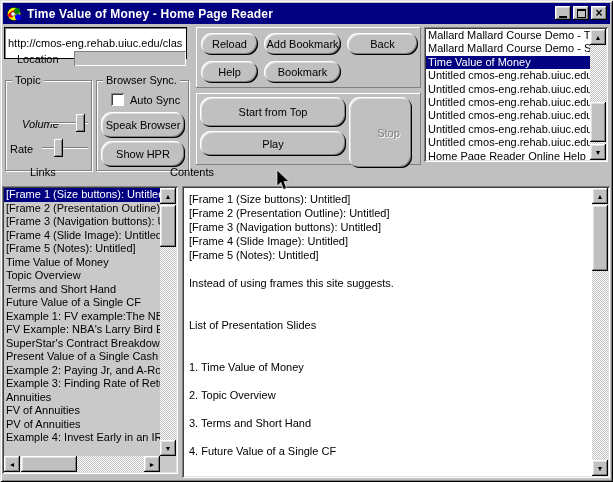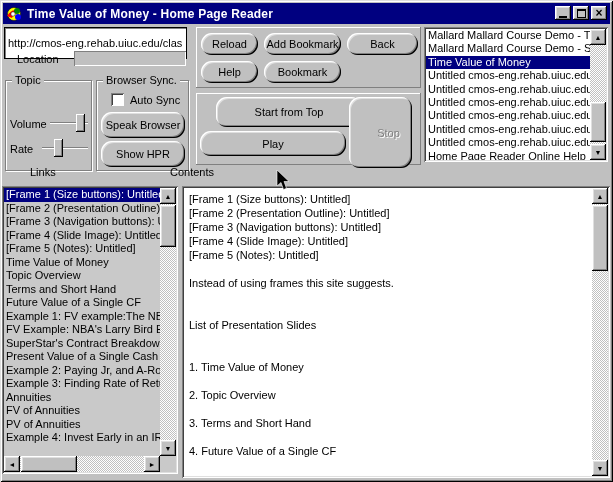--- a/index.html
+++ b/index.html
@@ -129,21 +129,21 @@
         </div>
     </div>
   </div>
 
   <input class="url-input" value="http://cmos-eng.rehab.uiuc.edu/clas" style="">
   <span class="location-label">Location</span>
   <div class="location-field sunken-lite"></div>
 
   <div class="groupbox gb-speech">
     <span class="gb-label">Topic</span>
-    <span class="slider-label" style="left:4px; top:37px;">Volume</span>
+    <span class="slider-label" style="left:16px; top:37px;font-style:italic;">Volume</span>
     <div class="slider" style="left:44px; top:33px; width:38px;">
       <div class="track"></div>
       <div class="thumb" style="left:calc(78% - 4px);"></div>
     </div>
     <span class="slider-label" style="left:4px; top:62px;">Rate</span>
     <div class="slider" style="left:36px; top:58px; width:46px;">
       <div class="track"></div>
       <div class="thumb" style="left:calc(34% - 4px);"></div>
     </div>
   </div>
@@ -157,21 +157,21 @@
   </div>
 
   <div class="panel-a raised-thin"></div>
   <div class="btn abs" style="left:201px; top:33px; width:57px; height:22px;">Reload</div>
   <div class="btn abs" style="left:264px; top:33px; width:77px; height:22px;">Add Bookmark</div>
   <div class="btn abs" style="left:347px; top:33px; width:71px; height:22px;">Back</div>
   <div class="btn abs" style="left:201px; top:61px; width:57px; height:22px;">Help</div>
   <div class="btn abs" style="left:264px; top:61px; width:77px; height:22px;">Bookmark</div>
 
   <div class="panel-b raised-thin"></div>
-  <div class="btn abs" style="left:216px; top:97px; width:146px; height:30px;">Start from Top</div>
+  <div class="btn abs" style="left:200px; top:97px; width:146px; height:30px;">Start from Top</div>
   <div class="btn abs disabled" style="left:349px; top:97px; width:63px; height:71px;padding-left:16px;">Stop</div>
   <div class="btn abs" style="left:200px; top:131px; width:146px; height:25px;">Play</div>
 
   <div class="listbox history-list sunken">
     <div class="rows">
 
     <div class="row">Mallard Mallard Course Demo - Ti</div>
         <div class="row">Mallard Mallard Course Demo - St</div>
         <div class="row selected">Time Value of Money</div>
         <div class="row">Untitled cmos-eng.rehab.uiuc.edu</div>

